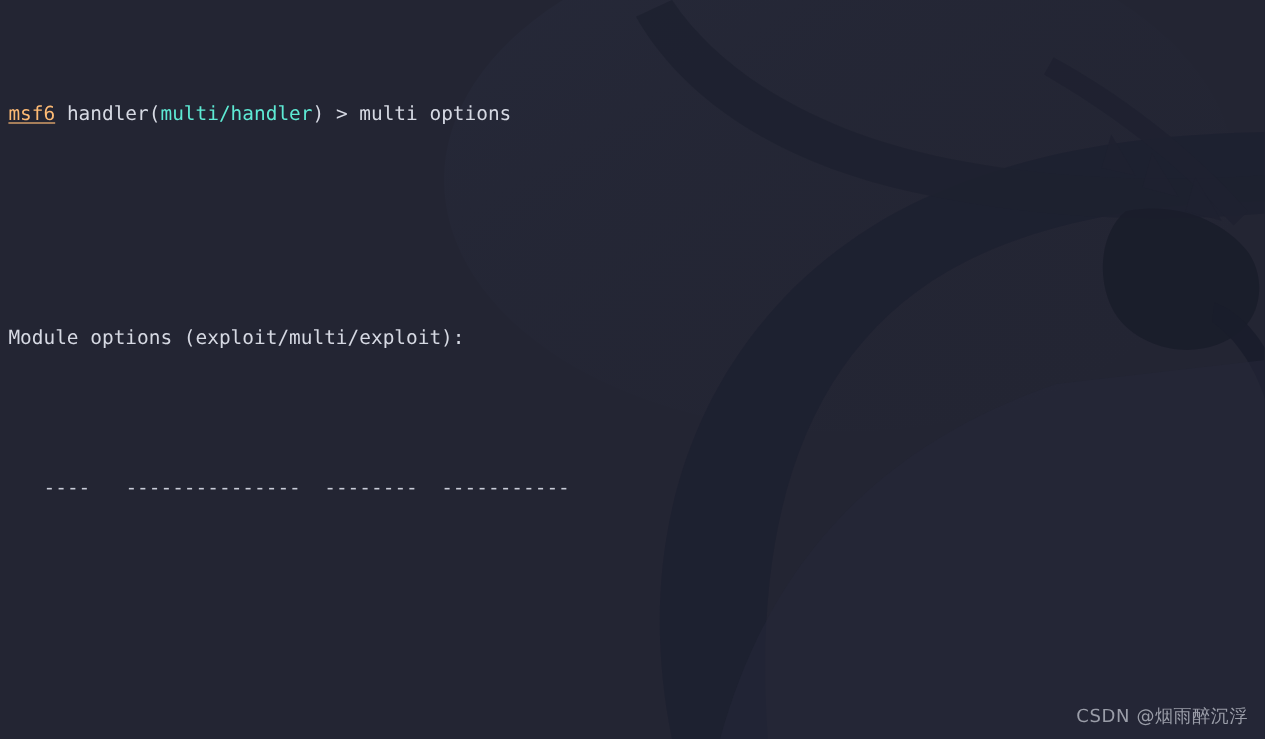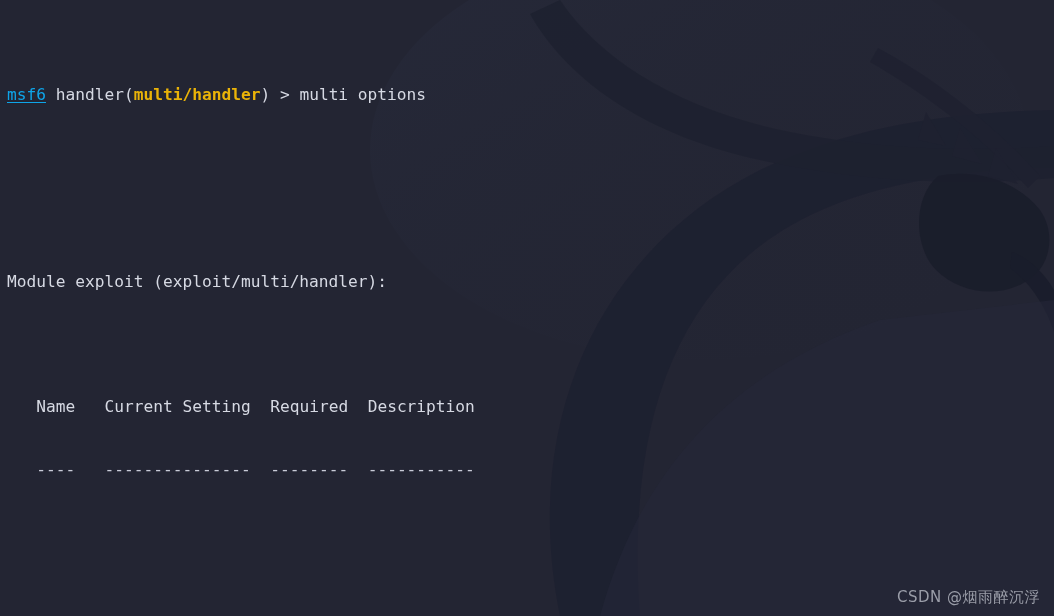--- a/index.html
+++ b/index.html
@@ -35,22 +35,22 @@
     z-index: 1;
     padding: 2px 0 0 7px;
     white-space: pre;
   }
   .line {
     height: 20.8px;
     white-space: pre;
   }
 
   
-  .host      { color: #0ea5e9; text-decoration: underline; text-underline-offset: 2px; margin-top: 32px; }
-  .modname   { color: #eab308; font-weight: bold; }
+  .host      { color: #fdba74; text-decoration: underline; text-underline-offset: 2px; margin-top: 32px; }
+  .modname   { color: #5eead4; font-weight: normal; }
   .plain     { color: #d6d9e3; }
   .hdr       { color: #d6d9e3; }
   .rule      { color: #c9ccd8; }
 
   
   #watermark {
     position: absolute;
     right: 14px;
     bottom: 8px;
     z-index: 2;
@@ -101,23 +101,22 @@
   </div>
 
   <div id="screen">
 
     
     <div class="line"><span class="host">msf6</span><span class="plain"> handler(</span><span class="modname">multi/handler</span><span class="plain">) &gt; </span><span class="plain">multi options</span></div>
 
     <div class="line"> </div>
 
     
-    <div class="line">Module exploit (exploit/multi/handler):</div>
+    <div class="line">Module options (exploit/multi/exploit):</div>
     <div class="line"> </div>
-    <div class="line hdr">   <span>Name</span>   <span>Current Setting</span>  <span>Required</span>  <span>Description</span></div>
     <div class="line rule">   <span>----</span>   <span>---------------</span>  <span>--------</span>  <span>-----------</span></div>
 
     <div class="line"> </div>
     <div class="line"> </div>
     
 
     
     
     
     

